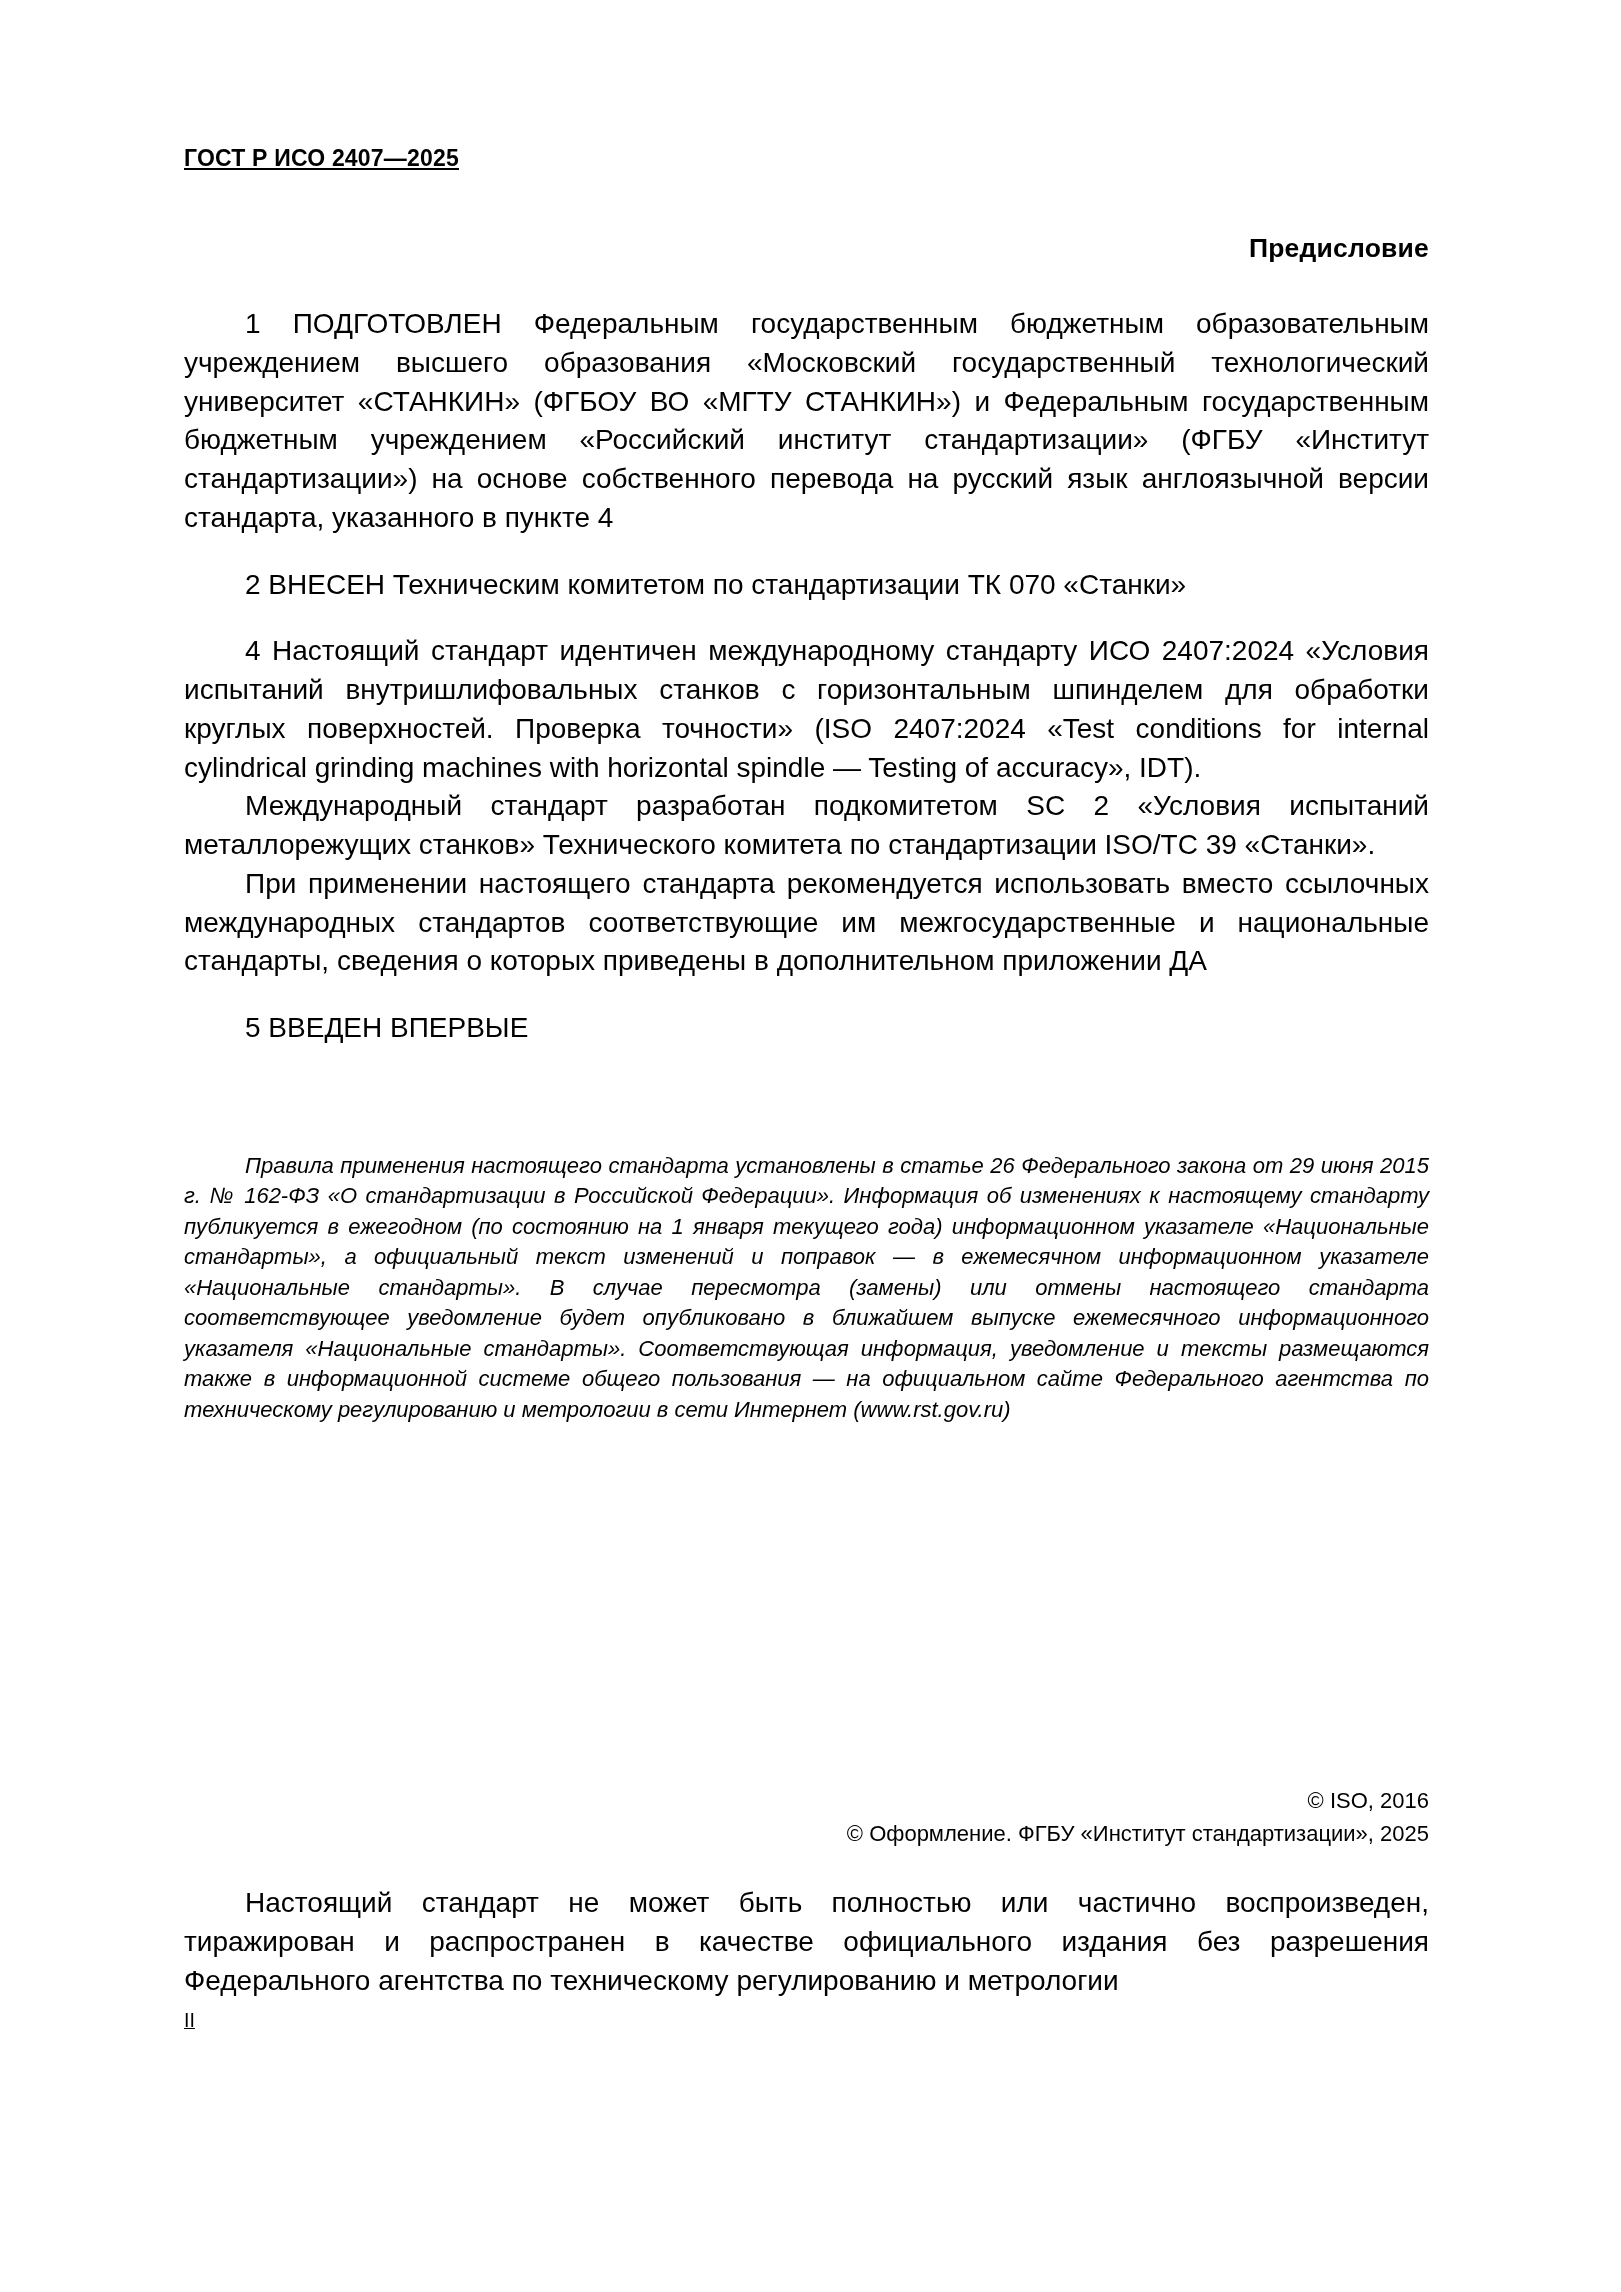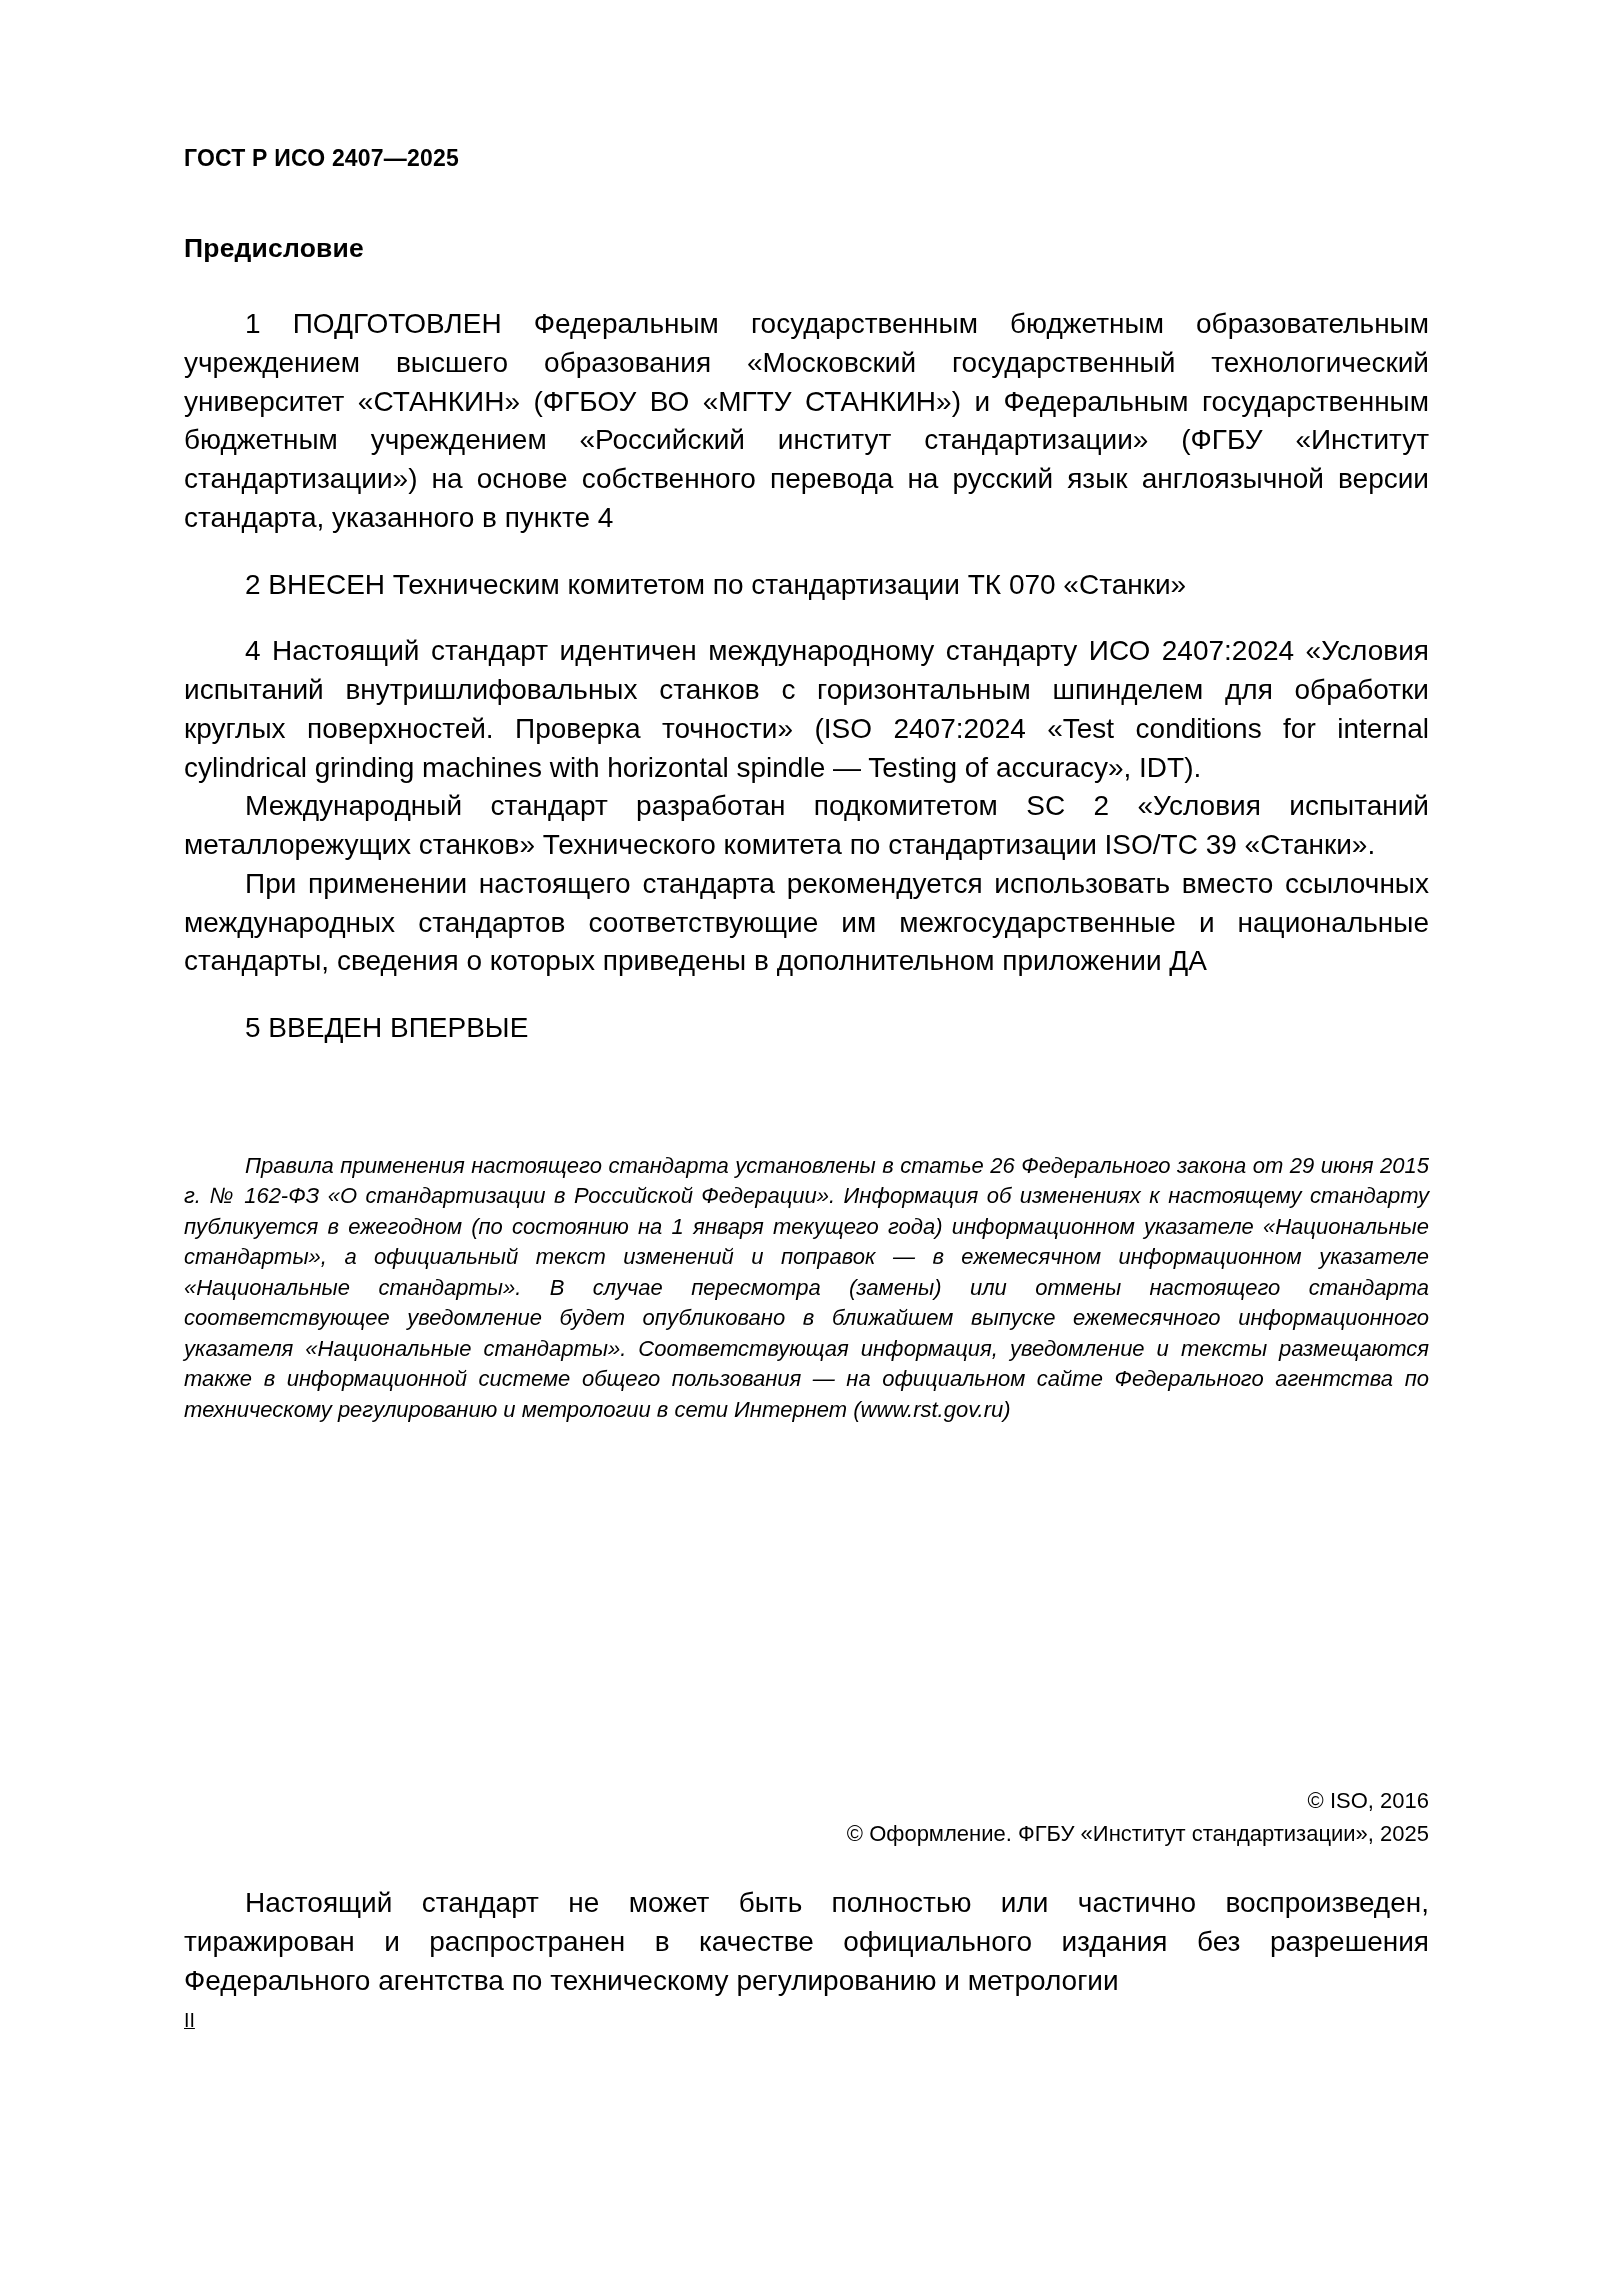--- a/index.html
+++ b/index.html
@@ -23,23 +23,24 @@
     position: absolute;
     left: 184px;
     top: 145px;
     width: 1245px;
   }
   .header-code {
     font-size: 23px;
     font-weight: bold;
     letter-spacing: 0.2px;
     margin: 0 0 61px 0;
+    text-decoration: underline;
   }
   .doc-title {
-    text-align: left;
+    text-align: right;
     font-size: 26.5px;
     font-weight: bold;
     margin: 0 0 41px 0;
     letter-spacing: 0.2px;
   }
   p {
     margin: 0;
     font-size: 28px;
     line-height: 1.385;
     text-align: justify;

